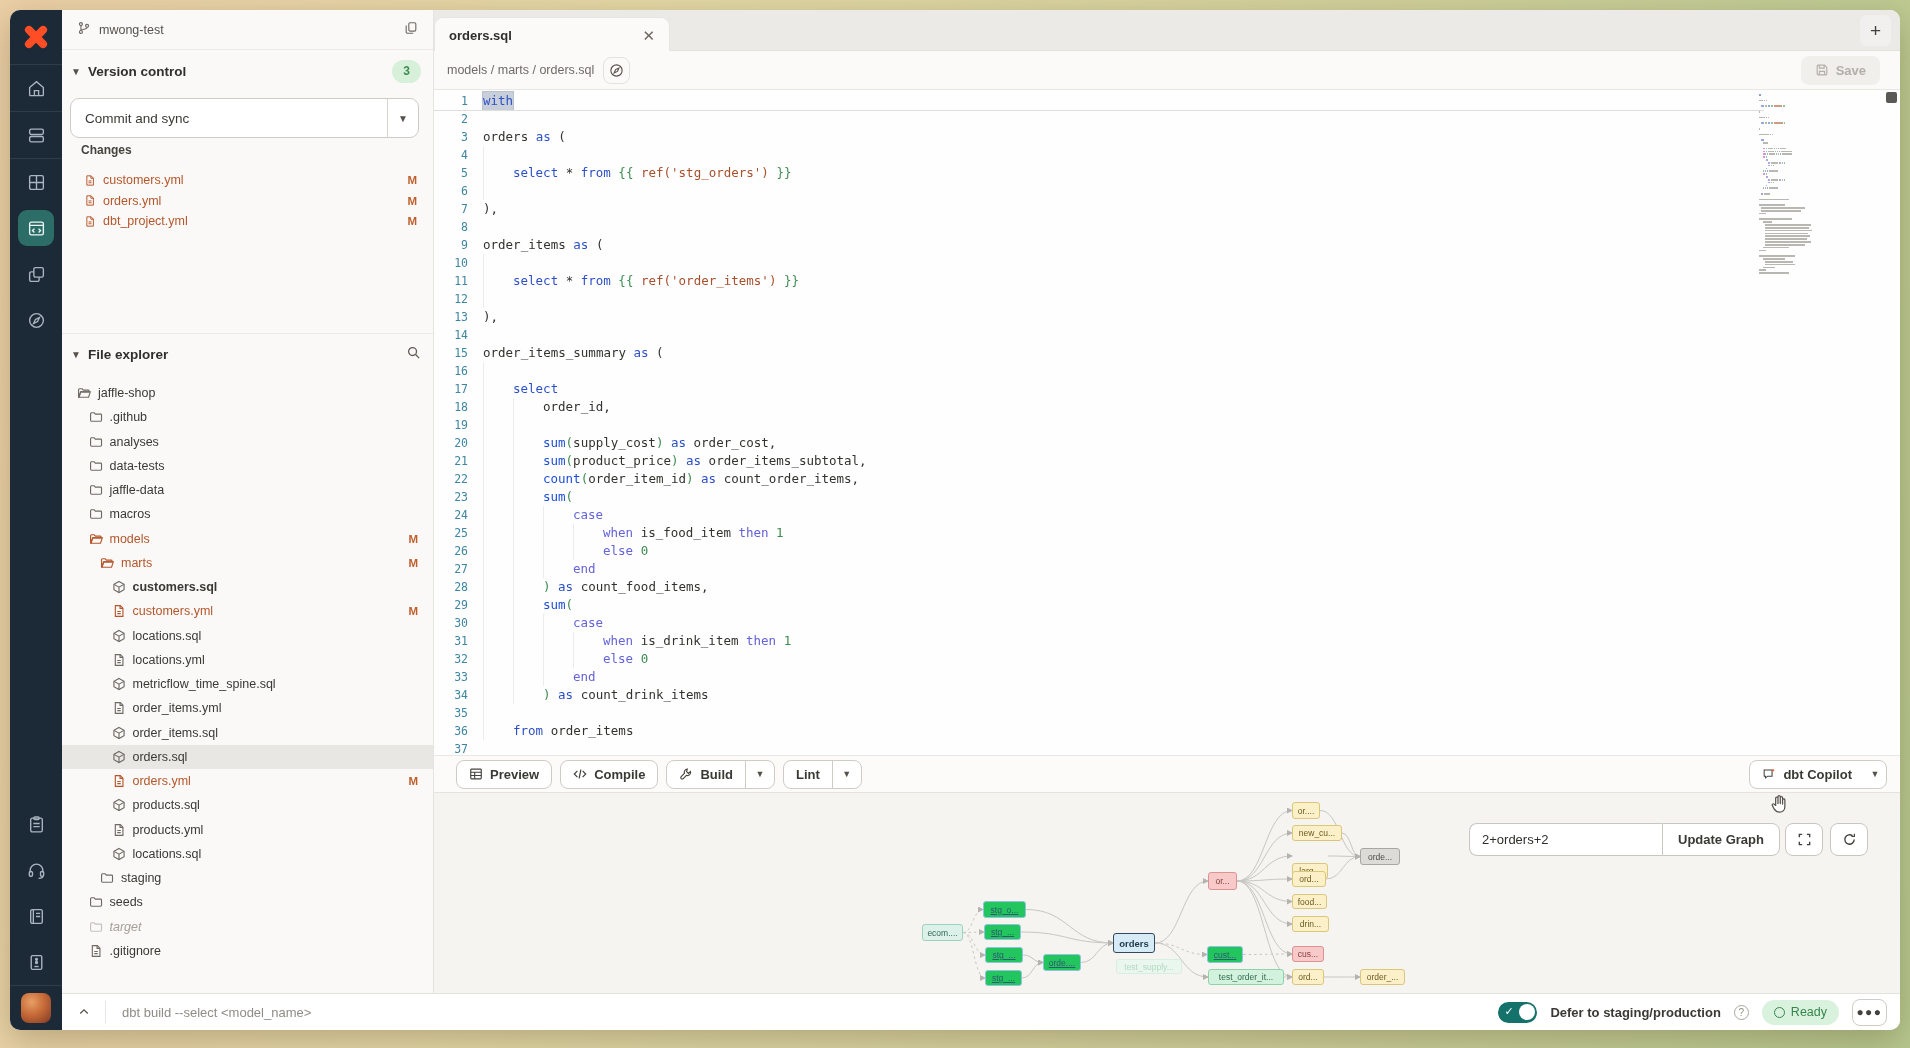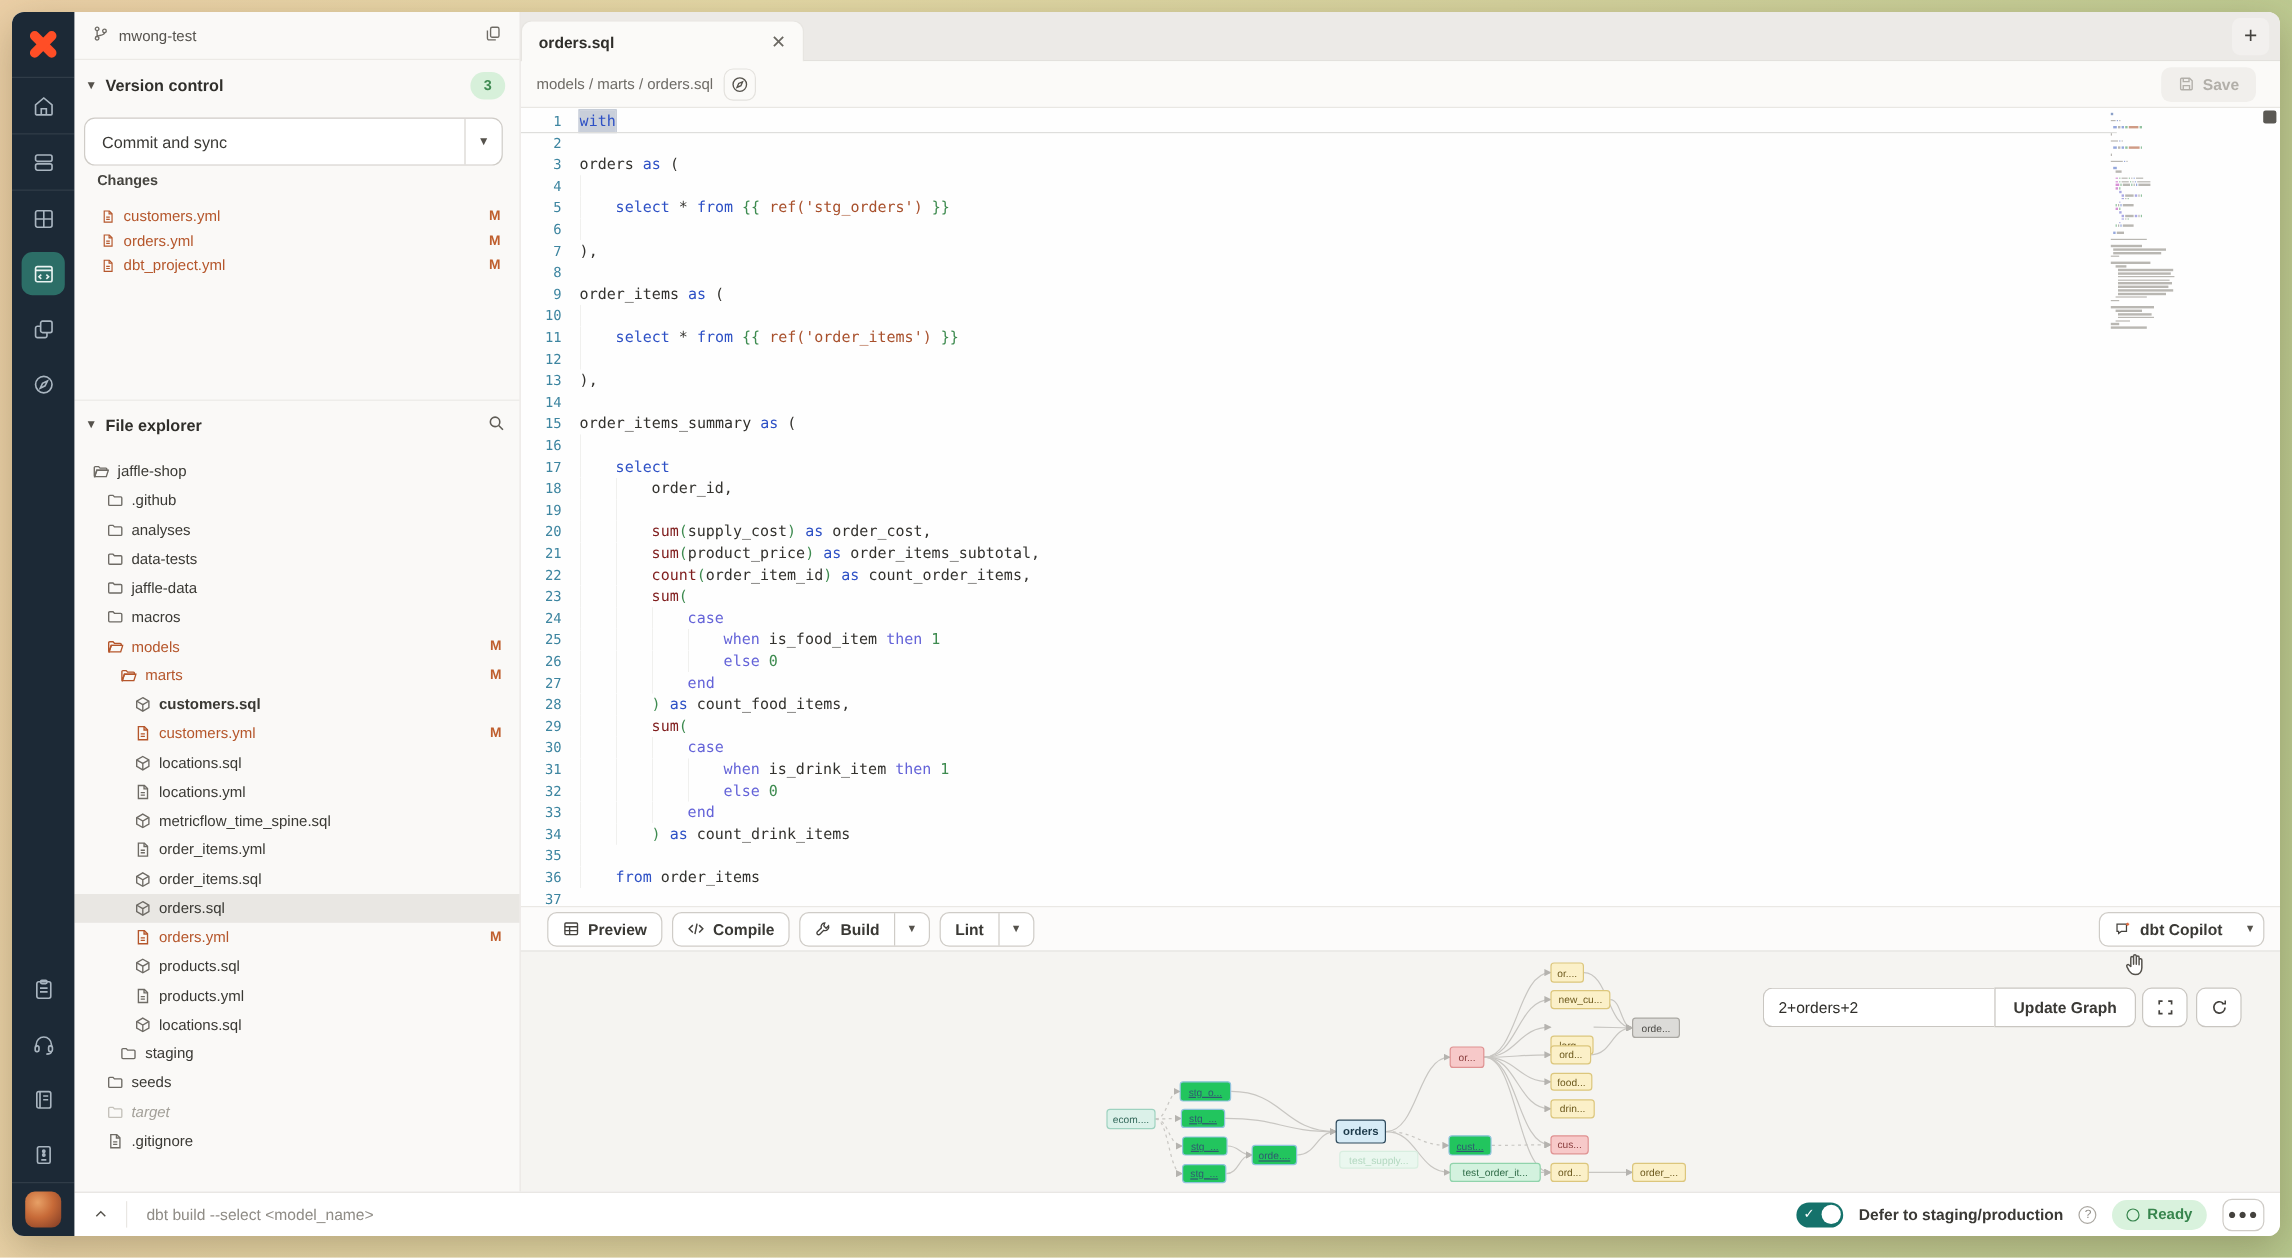--- a/index.html
+++ b/index.html
@@ -83,21 +83,21 @@
   .save-btn svg { width:14px; height:14px; }
 
   
   .editor { position:absolute; top:80px; left:0; right:0; height:665px; background:#fefefe; overflow:hidden; }
   #code { position:absolute; top:2px; left:0; font-family:"DejaVu Sans Mono",monospace; font-size:12.5px;
           line-height:18px; white-space:pre; }
   .cl { display:flex; height:18px; }
   .ln { width:34px; text-align:right; color:#3d85a0; font-size:11.5px; flex:none; }
   .lc { margin-left:15px; display:flex; }
   .g { width:30px; flex:none; box-shadow:inset 1px 0 0 #ececea; }
-  .tk-k{color:#2d50c5;} .tk-c{color:#6463d8;} .tk-f{color:#7f1d1d;} .tk-s{color:#a8502c;}
+  .tk-k{color:#2d50c5;} .tk-c{color:#6463d8;} .tk-f{color:#1d4ed8;} .tk-s{color:#a8502c;}
   .tk-j{color:#3e8b50;} .tk-n{color:#3e8b50;} .tk-p{color:#33322e;}
   .tk-hl{color:#2d50c5; background:#c9cfda; outline:1px solid #b9c1cf;}
   .curline { position:absolute; left:0; top:20px; width:1330px; border-top:1px solid #dededc; }
   #minimap { position:absolute; top:4px; left:1324px; width:66px; }
   .mm-row { height:1.7px; margin-bottom:1.15px; display:flex; gap:1px; }
   .mm-row i { display:block; height:100%; }
   .scrollthumb { position:absolute; top:2px; left:1452px; width:11px; height:11px; background:#5b5954; border-radius:2px; }
 
   
   .toolbar { position:absolute; top:745px; left:0; right:0; height:37px; background:#fcfbfa;
@@ -150,21 +150,21 @@
   .sb-cmd { margin-left:16px; font-size:13px; color:#8f8c86; }
   .sb-right { margin-left:auto; display:flex; align-items:center; gap:13px; padding-right:13px; }
   .toggle { width:39px; height:21px; border-radius:11px; background:#15726b; position:relative; }
   .toggle::after { content:""; position:absolute; right:2.5px; top:2.5px; width:16px; height:16px; background:#fff;
                    border-radius:50%; }
   .toggle .chk { position:absolute; left:6px; top:3px; color:#fff; font-size:11px; }
   .defer { font-size:13px; font-weight:600; color:#3a3935; }
   .qmark { width:15px; height:15px; border:1px solid #aaa7a1; border-radius:50%; color:#8f8c86; font-size:10px;
            display:flex; align-items:center; justify-content:center; }
   .ready { height:25px; padding:0 12px; border-radius:13px; background:#d9f2dd; color:#37854d; font-size:12.5px;
-           font-weight:700; display:flex; align-items:center; gap:6px; }
+           font-weight:400; display:flex; align-items:center; gap:6px; }
   .ready .ring { width:11px; height:11px; border:1.6px solid #37854d; border-radius:50%; }
   .dots-btn { width:35px; height:27px; border:1px solid #cfccc7; border-radius:8px; display:flex;
               align-items:center; justify-content:center; color:#44423e; font-size:12px; letter-spacing:1.5px; }
 </style>
 </head>
 <body>
 
 <div class="window">
 
   <div class="rail">

